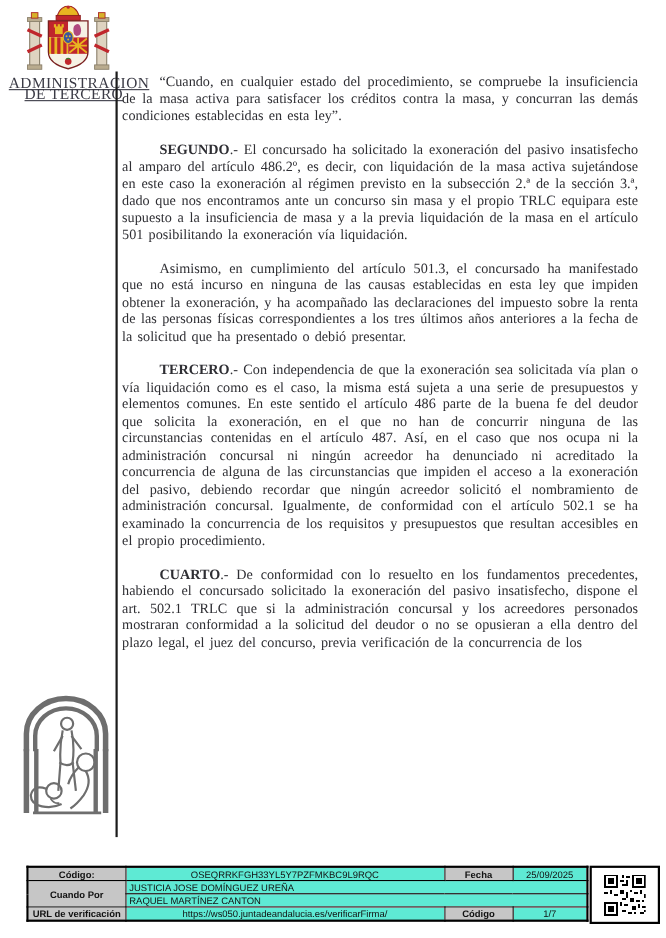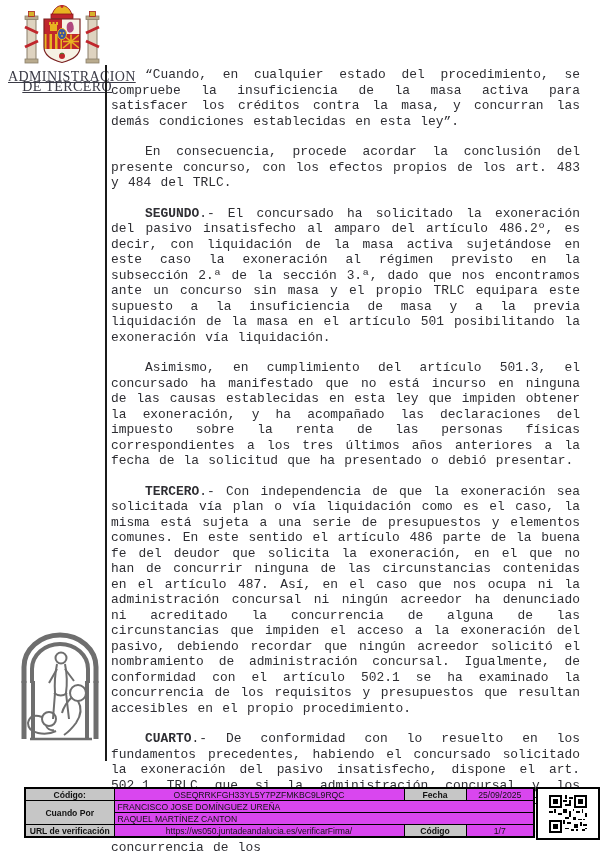--- a/index.html
+++ b/index.html
@@ -13,32 +13,32 @@
     position:absolute;left:8px;top:72px;width:104px;text-align:right;
     font-size:14px;letter-spacing:.4px;line-height:10px;color:#3a3a45;text-decoration:underline;
   }
   .vrule{position:absolute;left:105px;top:65px;width:2px;height:696px;background:#1b1b1b;}
   .junta-emblem{position:absolute;left:16px;top:631px;width:88px;height:122px;}
   
   .doc-body{
     position:absolute;left:111px;top:52px;width:469px;
     font-size:12.9px;line-height:15.5px;text-align:justify;
   }
-  .doc-body p{margin:15px 0 0 0;text-indent:18px;word-spacing:1.5px;font-family:Liberation Mono, monospace;}
+  .doc-body p{margin:15px 0 0 0;text-indent:18px;word-spacing:1.5px;}
   .doc-body p b{font-weight:bold;margin-left:16px;}
   
   .sig-table{
     position:absolute;left:24px;top:787px;border-collapse:collapse;
     font-family:"Liberation Sans", sans-serif;font-size:8.6px;color:#111;
     table-layout:fixed;width:509px;
   }
   .sig-table td{border:1px solid #000;height:11px;padding:0 3px;overflow:hidden;white-space:nowrap;margin-top:48px;}
   .sig-table{border:2px solid #000;}
   .sig-table td.lbl{background:#c6c6c6;font-weight:bold;text-align:center;}
-  .sig-table td.val{background:#d946ef;}
+  .sig-table td.val{background:#5eead4;}
   .sig-table td.c{text-align:center;}
   .qr-box{
     position:absolute;left:536px;top:787px;width:60px;height:49px;
     border:2px solid #000;background:#fff;display:flex;align-items:center;justify-content:center;
   }
   .qr-box svg{width:38px;height:38px;}
 </style>
 </head>
 <body>
 
@@ -105,21 +105,20 @@
 
 <div class="org-name">
   <div>ADMINISTRACION</div>
   <div>DE TERCERO</div>
 </div>
 
 <div class="vrule"></div>
 
 <div class="doc-body">
   <p><b></b><span>“Cuando, en cualquier estado del procedimiento, se compruebe la insuficiencia de la masa activa para satisfacer los créditos contra la masa, y concurran las demás condiciones establecidas en esta ley”.</span></p>
-  <p><b></b><span>En consecuencia, procede acordar la conclusión del presente concurso, con los efectos propios de los art. 483 y 484 del TRLC.</span></p>
   <p><b>SEGUNDO</b><span>.- El concursado ha solicitado la exoneración del pasivo insatisfecho al amparo del artículo 486.2º, es decir, con liquidación de la masa activa sujetándose en este caso la exoneración al régimen previsto en la subsección 2.ª de la sección 3.ª, dado que nos encontramos ante un concurso sin masa y el propio TRLC equipara este supuesto a la insuficiencia de masa y a la previa liquidación de la masa en el artículo 501 posibilitando la exoneración vía liquidación.</span></p>
   <p><b></b><span>Asimismo, en cumplimiento del artículo 501.3, el concursado ha manifestado que no está incurso en ninguna de las causas establecidas en esta ley que impiden obtener la exoneración, y ha acompañado las declaraciones del impuesto sobre la renta de las personas físicas correspondientes a los tres últimos años anteriores a la fecha de la solicitud que ha presentado o debió presentar.</span></p>
   <p><b>TERCERO</b><span>.- Con independencia de que la exoneración sea solicitada vía plan o vía liquidación como es el caso, la misma está sujeta a una serie de presupuestos y elementos comunes. En este sentido el artículo 486 parte de la buena fe del deudor que solicita la exoneración, en el que no han de concurrir ninguna de las circunstancias contenidas en el artículo 487. Así, en el caso que nos ocupa ni la administración concursal ni ningún acreedor ha denunciado ni acreditado la concurrencia de alguna de las circunstancias que impiden el acceso a la exoneración del pasivo, debiendo recordar que ningún acreedor solicitó el nombramiento de administración concursal. Igualmente, de conformidad con el artículo 502.1 se ha examinado la concurrencia de los requisitos y presupuestos que resultan accesibles en el propio procedimiento.</span></p>
   <p><b>CUARTO</b><span>.- De conformidad con lo resuelto en los fundamentos precedentes, habiendo el concursado solicitado la exoneración del pasivo insatisfecho, dispone el art. 502.1 TRLC que si la administración concursal y los acreedores personados mostraran conformidad a la solicitud del deudor o no se opusieran a ella dentro del plazo legal, el juez del concurso, previa verificación de la concurrencia de los</span></p>
 </div>
 
 <svg class="junta-emblem" viewBox="0 0 88 122" fill="none" stroke="#6e6e6e">
 
   <path d="M8,52 V36 A36,32 0 0 1 80,36 V52" stroke-width="5"></path>
   <path d="M16,52 V38 A28,25 0 0 1 72,38 V52" stroke-width="4"></path>
@@ -154,21 +153,21 @@
     </colgroup>
   <tbody>
       <tr>
     <td class="lbl">Código:</td>
     <td class="val c">OSEQRRKFGH33YL5Y7PZFMKBC9L9RQC</td>
     <td class="lbl">Fecha</td>
     <td class="val c">25/09/2025</td>
   </tr>
   <tr>
     <td class="lbl" rowspan="2">Cuando Por</td>
-    <td class="val" colspan="3">FRANCISCO JOSE DOMÍNGUEZ UREÑA</td>
+    <td class="val" colspan="3">JUSTICIA JOSE DOMÍNGUEZ UREÑA</td>
   </tr>
   <tr>
     <td class="val" colspan="3">RAQUEL MARTÍNEZ CANTON</td>
   </tr>
   <tr>
     <td class="lbl">URL de verificación</td>
     <td class="val c">https://ws050.juntadeandalucia.es/verificarFirma/</td>
     <td class="lbl">Código</td>
     <td class="val c">1/7</td>
   </tr>

